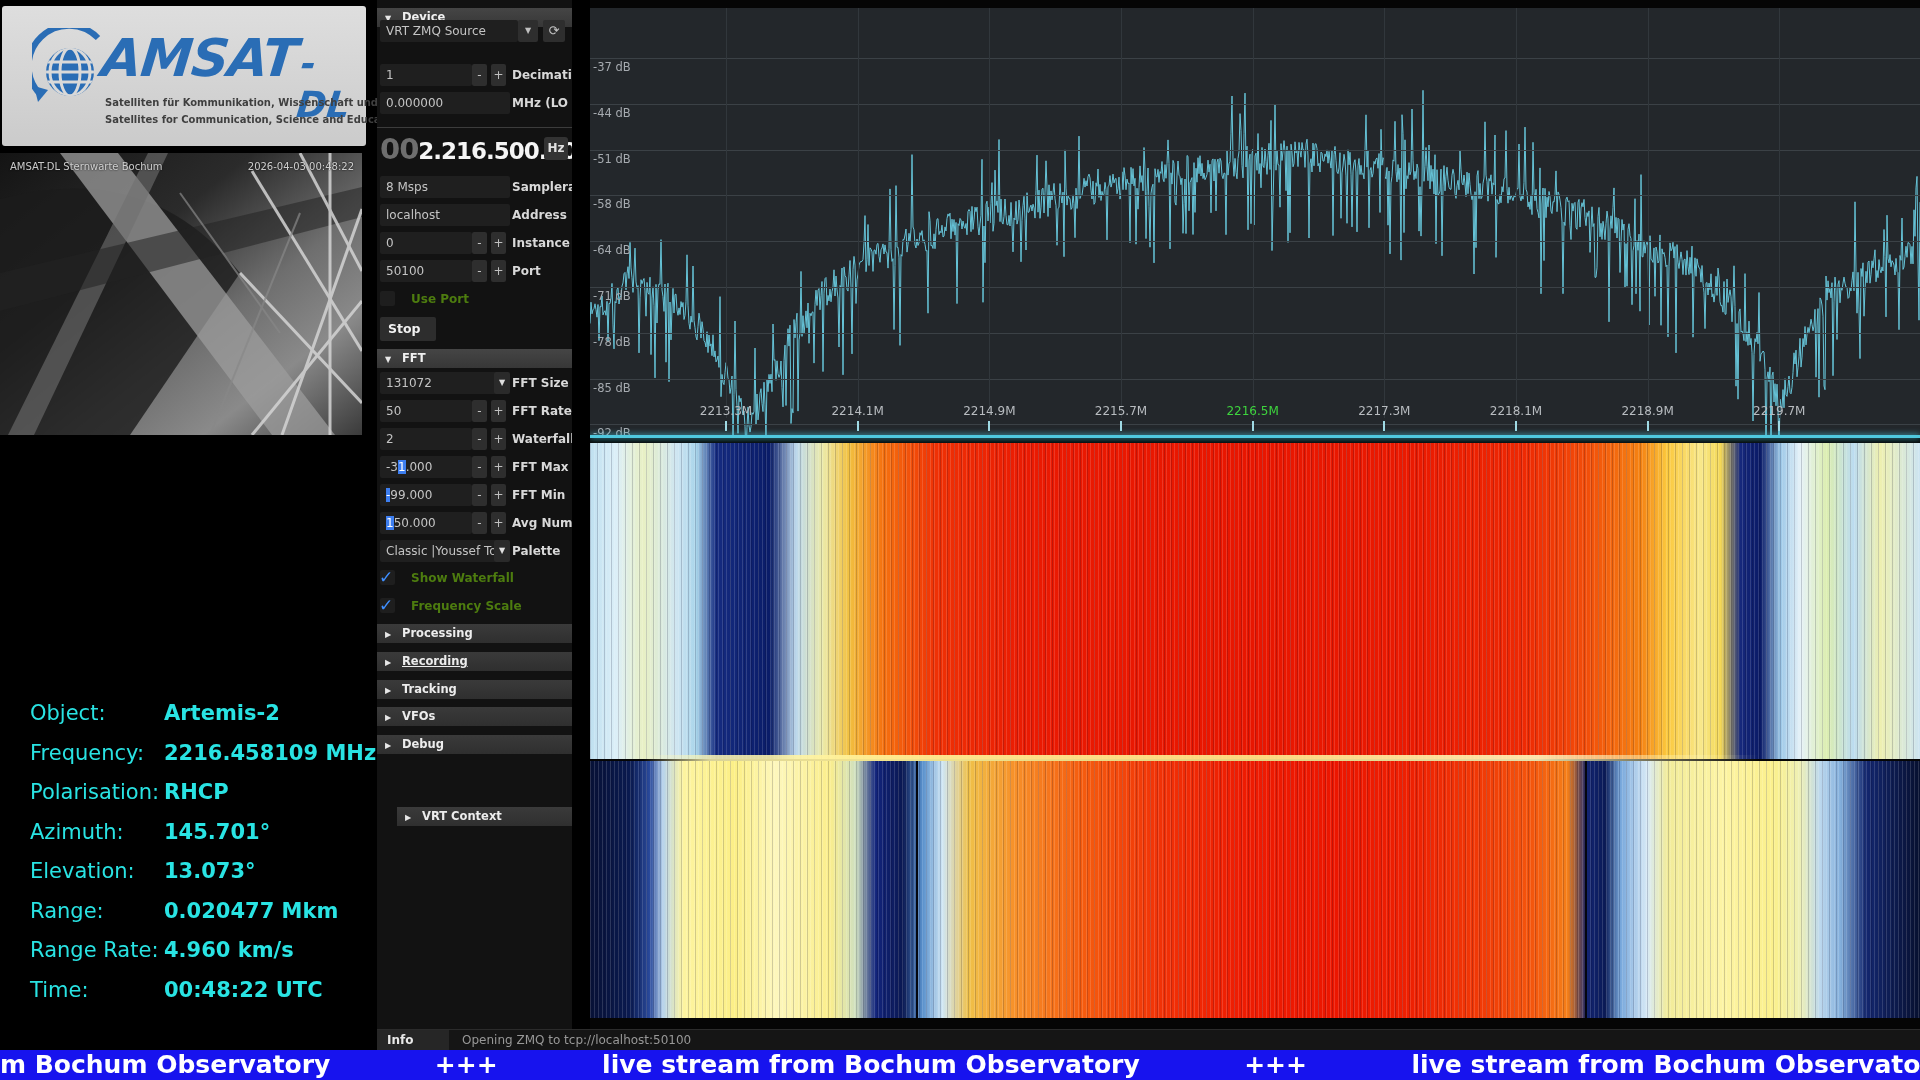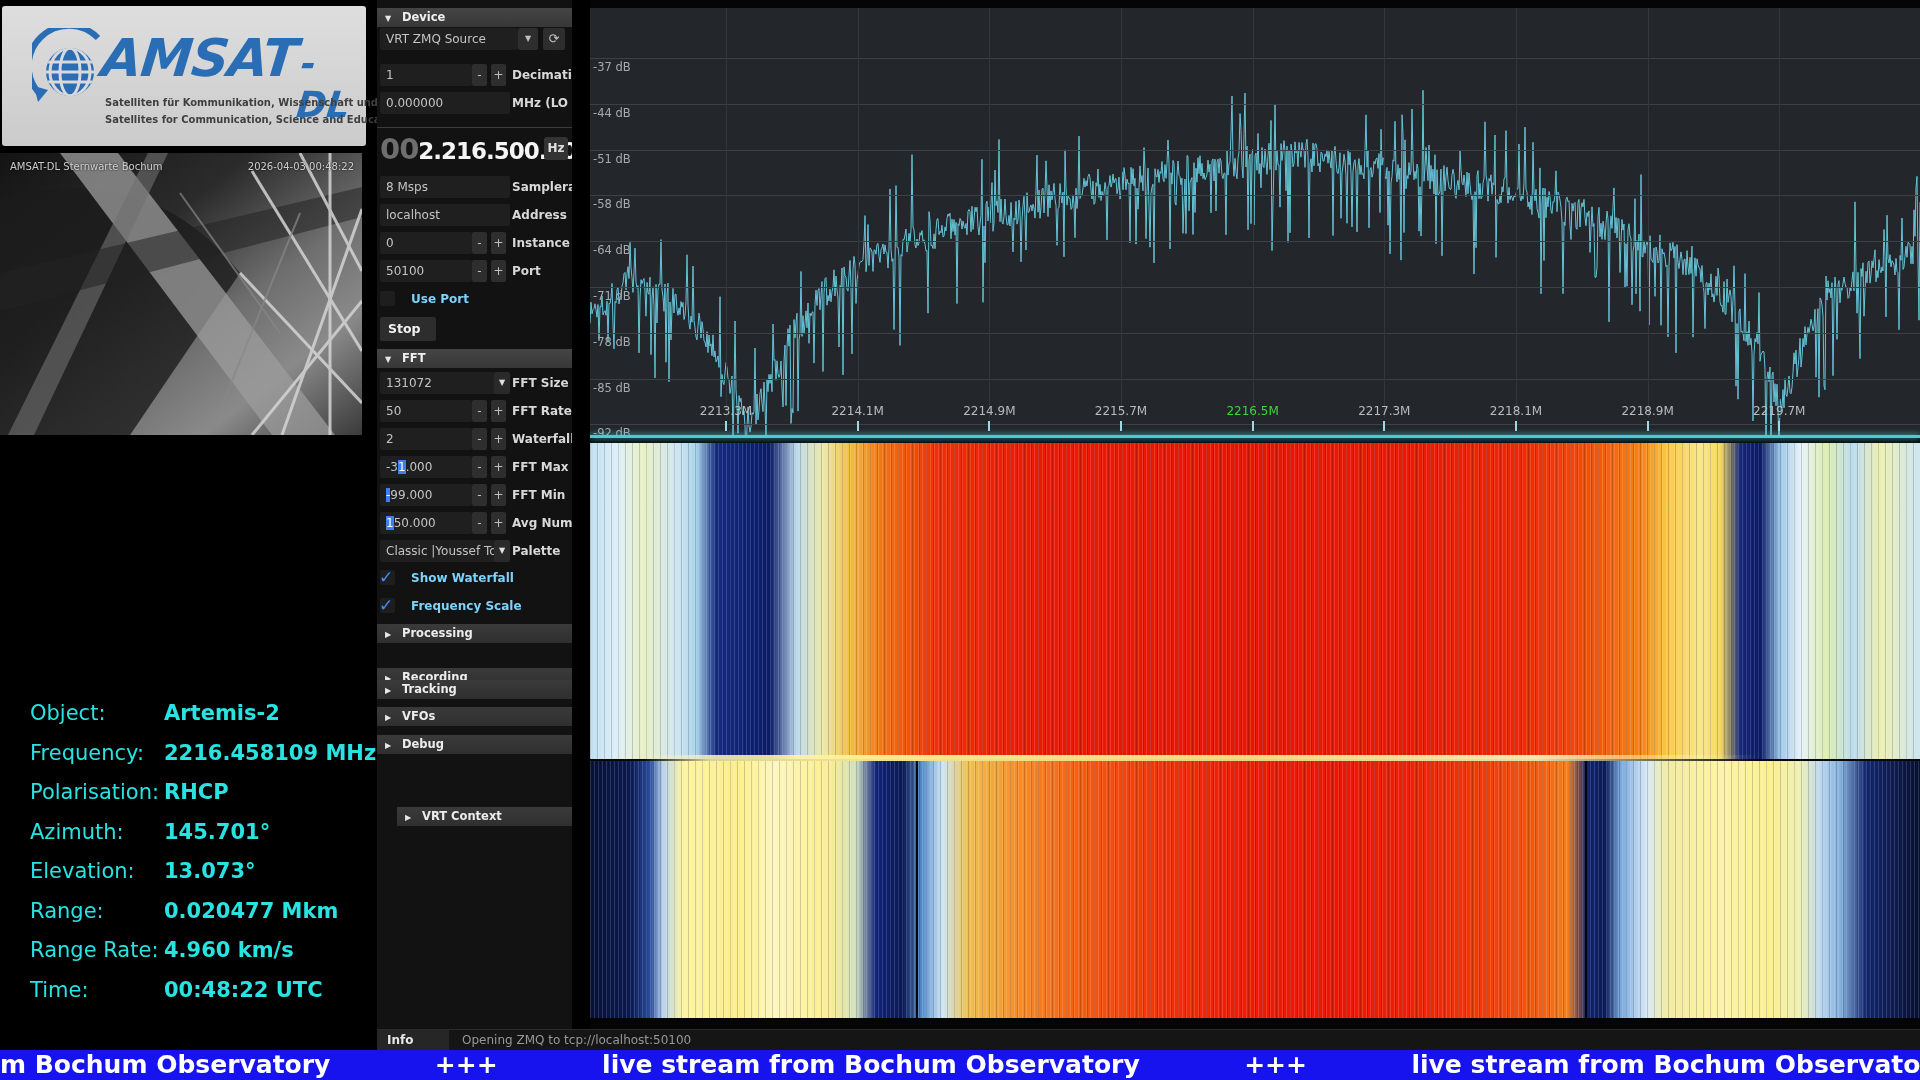--- a/index.html
+++ b/index.html
@@ -49,21 +49,21 @@
   .cur{background:#3d7ef0;color:#fff;}
   #sep1{position:absolute;left:0;top:127px;width:195px;height:1px;background:#3c3c3c;}
   #freq-row{position:absolute;left:3px;top:134px;width:192px;height:30px;line-height:30px;white-space:nowrap;}
   #freq-dim{font-size:29px;font-weight:700;letter-spacing:-1px;color:#6e6e6e;}
   #freq-main{font-size:23px;font-weight:700;letter-spacing:-1px;color:#f5f5f5;}
   #freq-unit{position:absolute;right:4px;top:3px;width:24px;height:23px;line-height:23px;background:#333;
     border-radius:3px;color:#e0e0e0;font-size:12px;font-weight:700;text-align:center;}
   .checkrow{position:absolute;left:3px;width:192px;height:18px;}
   .cbox{position:absolute;left:0;top:1px;width:15px;height:15px;background:#1e1e1e;border-radius:2px;}
   .cmark{position:absolute;left:-1px;top:-3px;font-size:17px;font-weight:700;color:#3f8fff;}
-  .clabel{position:absolute;left:31px;top:0;line-height:18px;font-size:12px;font-weight:700;color:#7dd3fc;}
+  .clabel{position:absolute;left:31px;top:0;line-height:18px;font-size:12px;font-weight:700;color:#4d7c0f;}
   #stop-btn{position:absolute;left:3px;top:317px;width:48px;height:24px;line-height:24px;background:#2d2d2d;
     border-radius:2px;color:#f2f2f2;font-size:12.5px;font-weight:700;padding-left:8px;}
 
   
   #right-pane{position:absolute;left:590px;top:0;width:1330px;height:1029px;background:#050505;overflow:hidden;}
   #spectrum{position:absolute;left:0;top:8px;width:1330px;height:427px;background:#23272b;overflow:hidden;}
   .hgrid{position:absolute;left:0;width:1330px;height:1px;background:#3b4146;}
   .vgrid{position:absolute;top:0;height:410px;width:1px;background:#31373c;}
   .dblabel{position:absolute;left:3px;font-size:11.5px;color:#a6abb0;}
   .flabel{position:absolute;top:396px;font-size:12px;color:#b8bcc0;transform:translateX(-50%);white-space:nowrap;}
@@ -180,21 +180,21 @@
     <div class="trow"><span class="tlabel">Range Rate:</span><span class="tvalue">4.960 km/s</span></div>
     <div class="trow"><span class="tlabel">Time:</span><span class="tvalue">00:48:22 UTC</span></div>
   </div>
 
   <div id="panel">
 
     <div class="phead" style="top:8px;">
       <span class="arr">▼</span><span>Device</span>
     </div>
 
-    <div class="prow" style="top:28px;">
+    <div class="prow" style="top:20px;">
       <div class="pinput" style="width:132px;">VRT ZMQ Source</div>
       <div class="pbtn" style="left:141px;width:20px;font-size:8px;">▼</div>
       <div class="pbtn" style="left:166px;width:22px;font-size:13px;">⟳</div>
     </div>
 
     <div class="prow" style="top:64px;">
       <div class="pinput w1">1</div>
       <div class="pbtn bminus">-</div>
       <div class="pbtn bplus">+</div>
       <div class="plabel">Decimation</div>
@@ -304,21 +304,21 @@
     <div class="checkrow" style="top:597px;">
       <span class="cbox">
           <span class="cmark">✓</span>
         </span>
       <span class="clabel">Frequency Scale</span>
     </div>
 
     <div class="collbar" style="top:624px;">
       <span class="arr">▶</span><span>Processing</span>
     </div>
-    <div class="collbar" style="top:668px;">
+    <div class="collbar" style="top:652px;text-decoration:underline;">
       <span class="arr">▶</span><span>Recording</span>
     </div>
     <div class="collbar" style="top:680px;">
       <span class="arr">▶</span><span>Tracking</span>
     </div>
     <div class="collbar" style="top:707px;">
       <span class="arr">▶</span><span>VFOs</span>
     </div>
     <div class="collbar" style="top:735px;">
       <span class="arr">▶</span><span>Debug</span>

